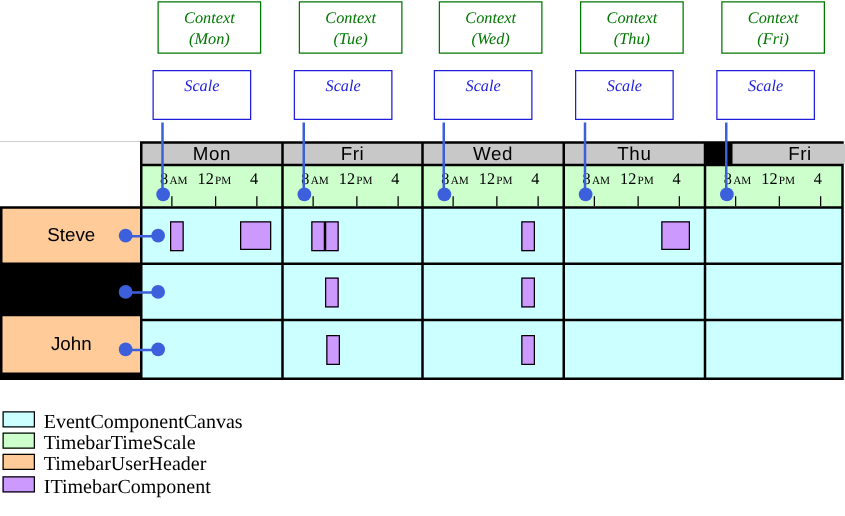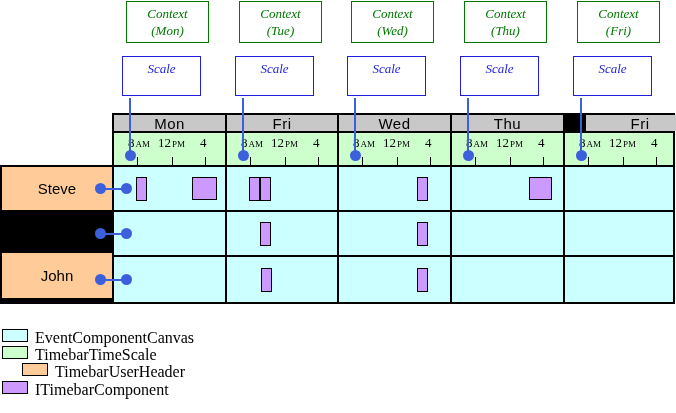--- a/index.html
+++ b/index.html
@@ -168,21 +168,21 @@
     <div class="abs event" style="left: 261px; top: 267.5px; width: 11px; height: 24px;"></div>
     <div class="abs event" style="left: 417px; top: 267.5px; width: 11px; height: 24px;"></div>
     <div class="abs legend-row" style="left: 2px; top: 329px; width: 330px; height: 15px;">
       <div class="swatch" style="background: rgb(204, 255, 255);"></div>
       <span class="legend-label">EventComponentCanvas</span>
     </div>
     <div class="abs legend-row" style="left: 2px; top: 346px; width: 330px; height: 15px;">
       <div class="swatch" style="background: rgb(204, 255, 204);"></div>
       <span class="legend-label">TimebarTimeScale</span>
     </div>
-    <div class="abs legend-row" style="left: 2px; top: 363px; width: 330px; height: 15px; margin-left: 20px;">
+    <div class="abs legend-row" style="left: 2px; top: 363px; width: 330px; height: 15px;">
       <div class="swatch" style="background: rgb(255, 204, 153);"></div>
       <span class="legend-label">TimebarUserHeader</span>
     </div>
     <div class="abs legend-row" style="left: 2px; top: 381px; width: 330px; height: 15px;">
       <div class="swatch" style="background: rgb(204, 153, 255);"></div>
       <span class="legend-label">ITimebarComponent</span>
     </div>
   </div>
 
 </body></html>

